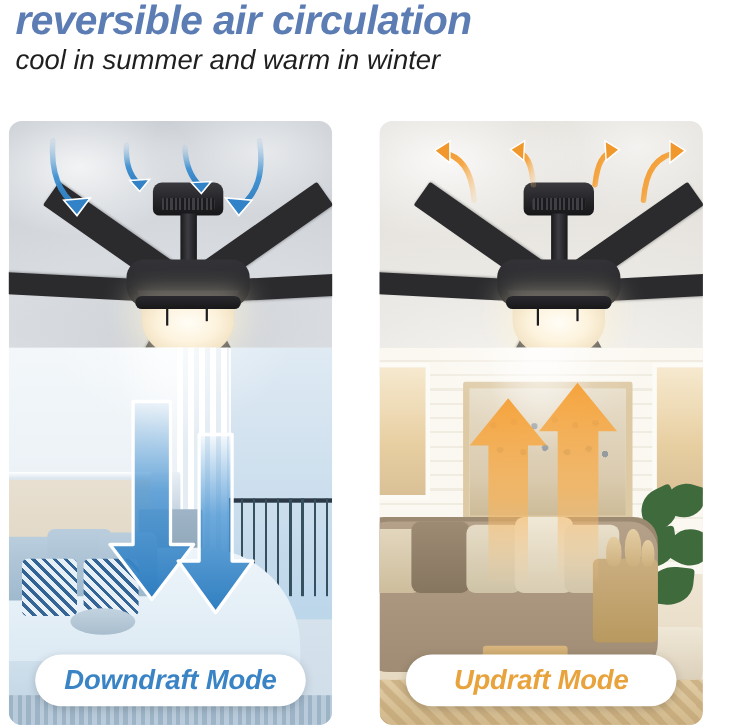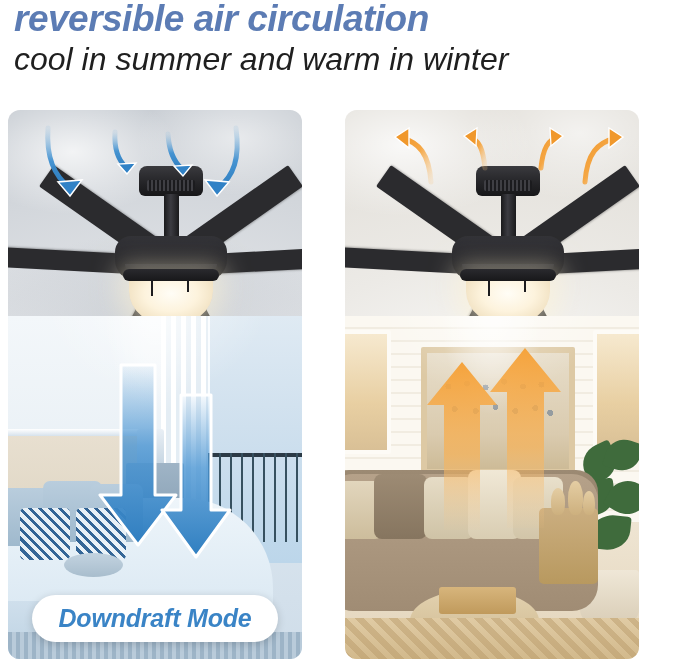--- a/index.html
+++ b/index.html
@@ -11,21 +11,21 @@
   #page{position:absolute;inset:0;font-style:italic;}
 
   
   .headline{
     position:absolute;left:14px;top:-2px;
     font-size:37px;font-weight:bold;letter-spacing:-0.5px;
     color:#5c7cb4;white-space:nowrap;
   }
   .subhead{
     position:absolute;left:14px;top:41px;
-    font-size:32px;font-weight:300;color:#1f1f1f;
+    font-size:25px;font-weight:300;color:#1f1f1f;
     letter-spacing:0px;white-space:nowrap;
   }
 
   
   .panel{
     position:absolute;top:110px;height:549px;width:294px;
     border-radius:12px;overflow:hidden;
   }
   .panel-left{left:8px;}
   .panel-right{left:345px;}
@@ -402,16 +402,19 @@
             <stop offset="55%" stop-color="#f7b155" stop-opacity="0.70"></stop>
             <stop offset="100%" stop-color="#f9c989" stop-opacity="0.05"></stop>
           </linearGradient>
         </defs>
         <g fill="url(#upfade)">
           <path d="M117,252 L152,295 L135,295 L135,420 L99,420 L99,295 L82,295 Z"></path>
           <path d="M180,238 L216,282 L199,282 L199,418 L162,418 L162,282 L145,282 Z"></path>
         </g>
       </svg>
 
+      <div class="pill pill-right">
+        <span class="pill-text">Updraft Mode</span>
+      </div>
     </div>
   </div>
 
 </div>
 
 </body></html>

